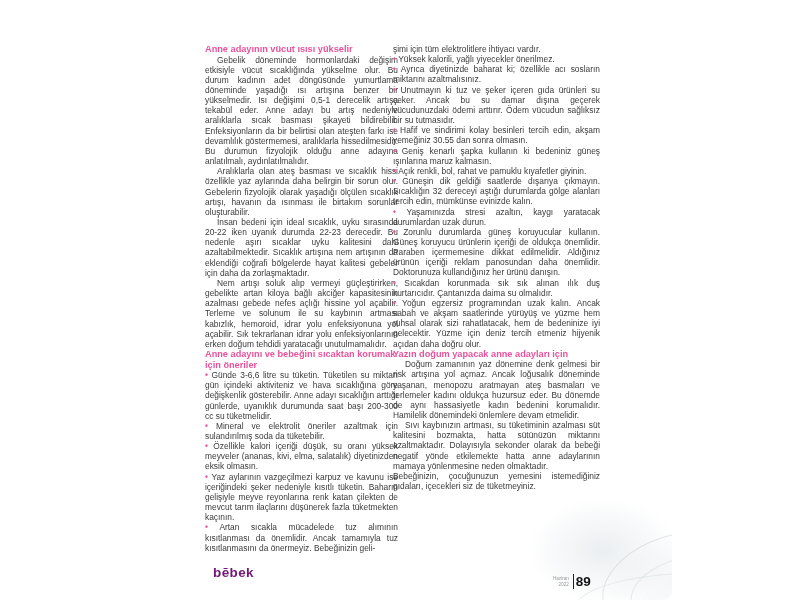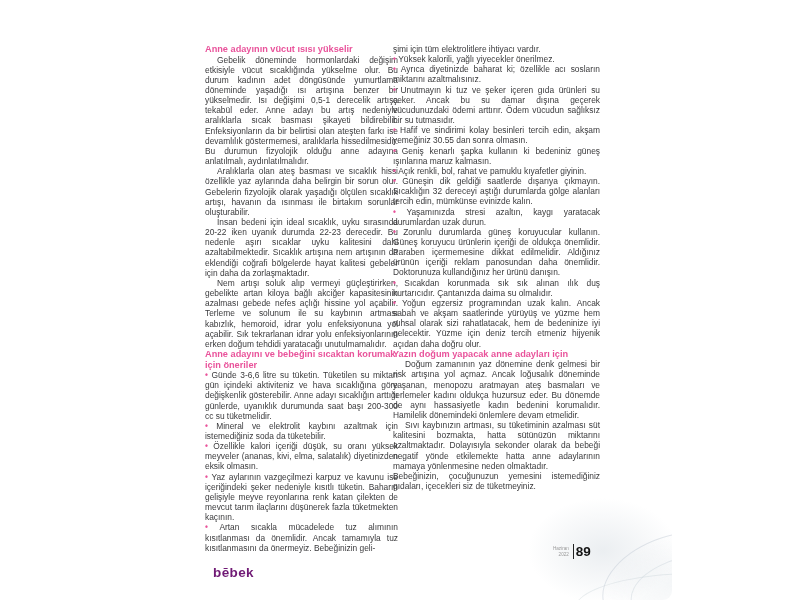--- a/index.html
+++ b/index.html
@@ -28,21 +28,21 @@
   .heading{color:var(--heading-pink,#e9539b);font-weight:bold;font-size:9.2px;
            line-height:10.5px;margin:0;text-align:left;}
   .heading.spaced{}
   p{margin:0;}
   .indent{text-indent:12px;}
   .bullet{text-indent:0;}
   .bullet::before{content:"\2022\00a0";color:var(--heading-pink,#e9539b);font-weight:bold;}
 
   .logo{position:absolute;left:213px;top:565px;font-size:13.5px;font-weight:bold;
         color:#701a75;letter-spacing:0.4px;}
-  .pagenum-block{position:absolute;left:553px;top:544px;display:flex;align-items:center;}
+  .pagenum-block{position:absolute;left:553px;top:574px;display:flex;align-items:center;}
   .issue{font-size:4.6px;line-height:5.4px;color:#9a9a9a;text-align:right;margin-right:2px;}
   .pn-divider{width:1px;height:15px;background:#222;margin:0 2px;}
   .pagenum{font-size:13.5px;font-weight:bold;color:#141414;}
 </style>
 </head>
 <body>
 
 <div class="page">
 
   <div class="wm wm1"></div>
@@ -51,21 +51,21 @@
   <div class="wm wm4"></div>
 
   <div class="col col-left">
     <h2 class="heading">Anne adayının vücut ısısı yükselir</h2>
     <p class="indent">Gebelik döneminde hormonlardaki değişim etkisiyle vücut sıcaklığında yükselme olur. Bu durum kadının adet döngüsünde yumurtlama döneminde yaşadığı ısı artışına benzer bir yükselmedir. Isı değişimi 0,5-1 derecelik artışa tekabül eder. Anne adayı bu artış nedeniyle aralıklarla sıcak basması şikayeti bildirebilir. Enfeksiyonların da bir belirtisi olan ateşten farkı ise devamlılık göstermemesi, aralıklarla hissedilmesidir. Bu durumun fizyolojik olduğu anne adayına anlatılmalı, aydınlatılmalıdır.</p>
     <p class="indent">Aralıklarla olan ateş basması ve sıcaklık hissi özellikle yaz aylarında daha belirgin bir sorun olur. Gebelerin fizyolojik olarak yaşadığı ölçülen sıcaklık artışı, havanın da ısınması ile birtakım sorunlar oluşturabilir.</p>
     <p class="indent">İnsan bedeni için ideal sıcaklık, uyku sırasında 20-22 iken uyanık durumda 22-23 derecedir. Bu nedenle aşırı sıcaklar uyku kalitesini dahi azaltabilmektedir. Sıcaklık artışına nem artışının da eklendiği coğrafi bölgelerde hayat kalitesi gebeler için daha da zorlaşmaktadır.</p>
     <p class="indent">Nem artışı soluk alıp vermeyi güçleştirirken, gebelikte artan kiloya bağlı akciğer kapasitesinin azalması gebede nefes açlığı hissine yol açabilir. Terleme ve solunum ile su kaybının artması kabızlık, hemoroid, idrar yolu enfeksiyonuna yol açabilir. Sık tekrarlanan idrar yolu enfeksiyonlarının erken doğum tehdidi yaratacağı unutulmamalıdır.</p>
     <h2 class="heading spaced">Anne adayını ve bebeğini sıcaktan korumak için öneriler</h2>
     <p class="bullet">Günde 3-6,6 litre su tüketin. Tüketilen su miktarı gün içindeki aktiviteniz ve hava sıcaklığına göre değişkenlik gösterebilir. Anne adayı sıcaklığın arttığı günlerde, uyanıklık durumunda saat başı 200-300 cc su tüketmelidir.</p>
-    <p class="bullet">Mineral ve elektrolit kaybını azaltmak için istemediğiniz soda da tüketebilir.</p>
+    <p class="bullet">Mineral ve elektrolit öneriler azaltmak için sulandırılmış soda da tüketebilir.</p>
     <p class="bullet">Özellikle kalori içeriği düşük, su oranı yüksek meyveler (ananas, kivi, elma, salatalık) diyetinizden eksik olmasın.</p>
     <p class="bullet">Yaz aylarının vazgeçilmezi karpuz ve kavunu ise içeriğindeki şeker nedeniyle kısıtlı tüketin. Baharın gelişiyle meyve reyonlarına renk katan çilekten de mevcut tarım ilaçlarını düşünerek fazla tüketmekten kaçının.</p>
     <p class="bullet">Artan sıcakla mücadelede tuz alımının kısıtlanması da önemlidir. Ancak tamamıyla tuz kısıtlanmasını da önermeyiz. Bebeğinizin geli-</p>
   </div>
 
   <div class="col col-right">
     <p>şimi için tüm elektrolitlere ihtiyacı vardır.</p>
     <p class="bullet">Yüksek kalorili, yağlı yiyecekler önerilmez.</p>
     <p class="bullet">Ayrıca diyetinizde baharat ki; özellikle acı sosların miktarını azaltmalısınız.</p>
     <p class="bullet">Unutmayın ki tuz ve şeker içeren gıda ürünleri su çeker. Ancak bu su damar dışına geçerek vücudunuzdaki ödemi arttırır. Ödem vücudun sağlıksız bir su tutmasıdır.</p>

